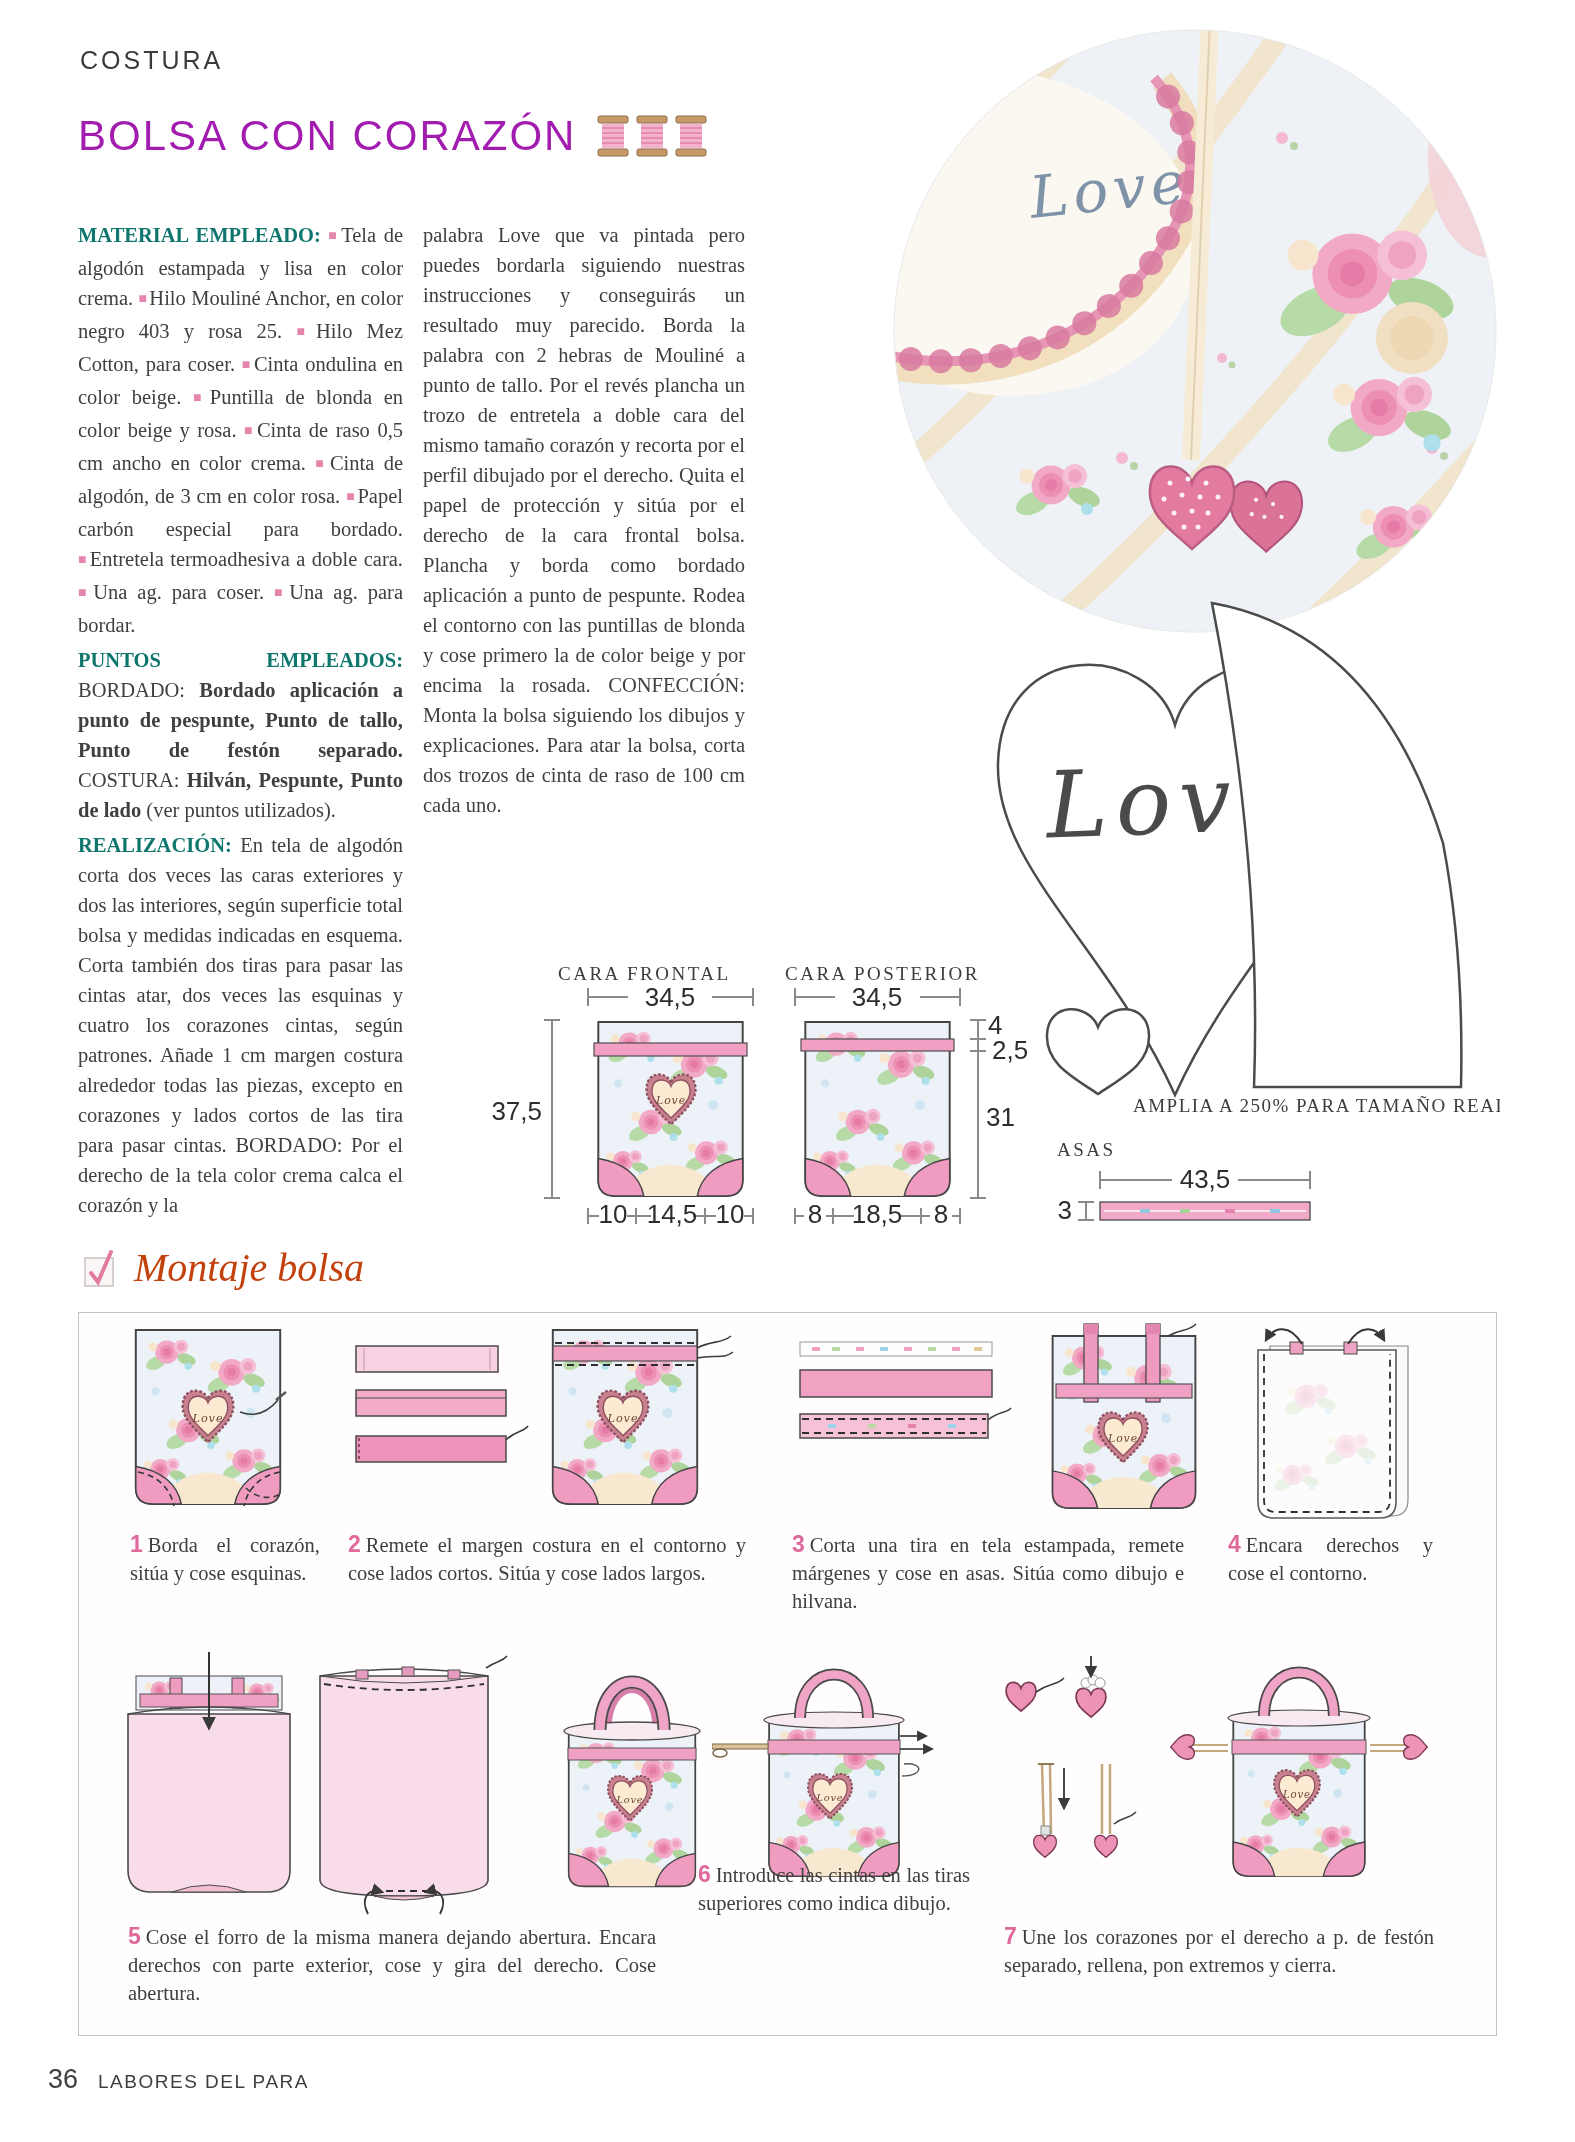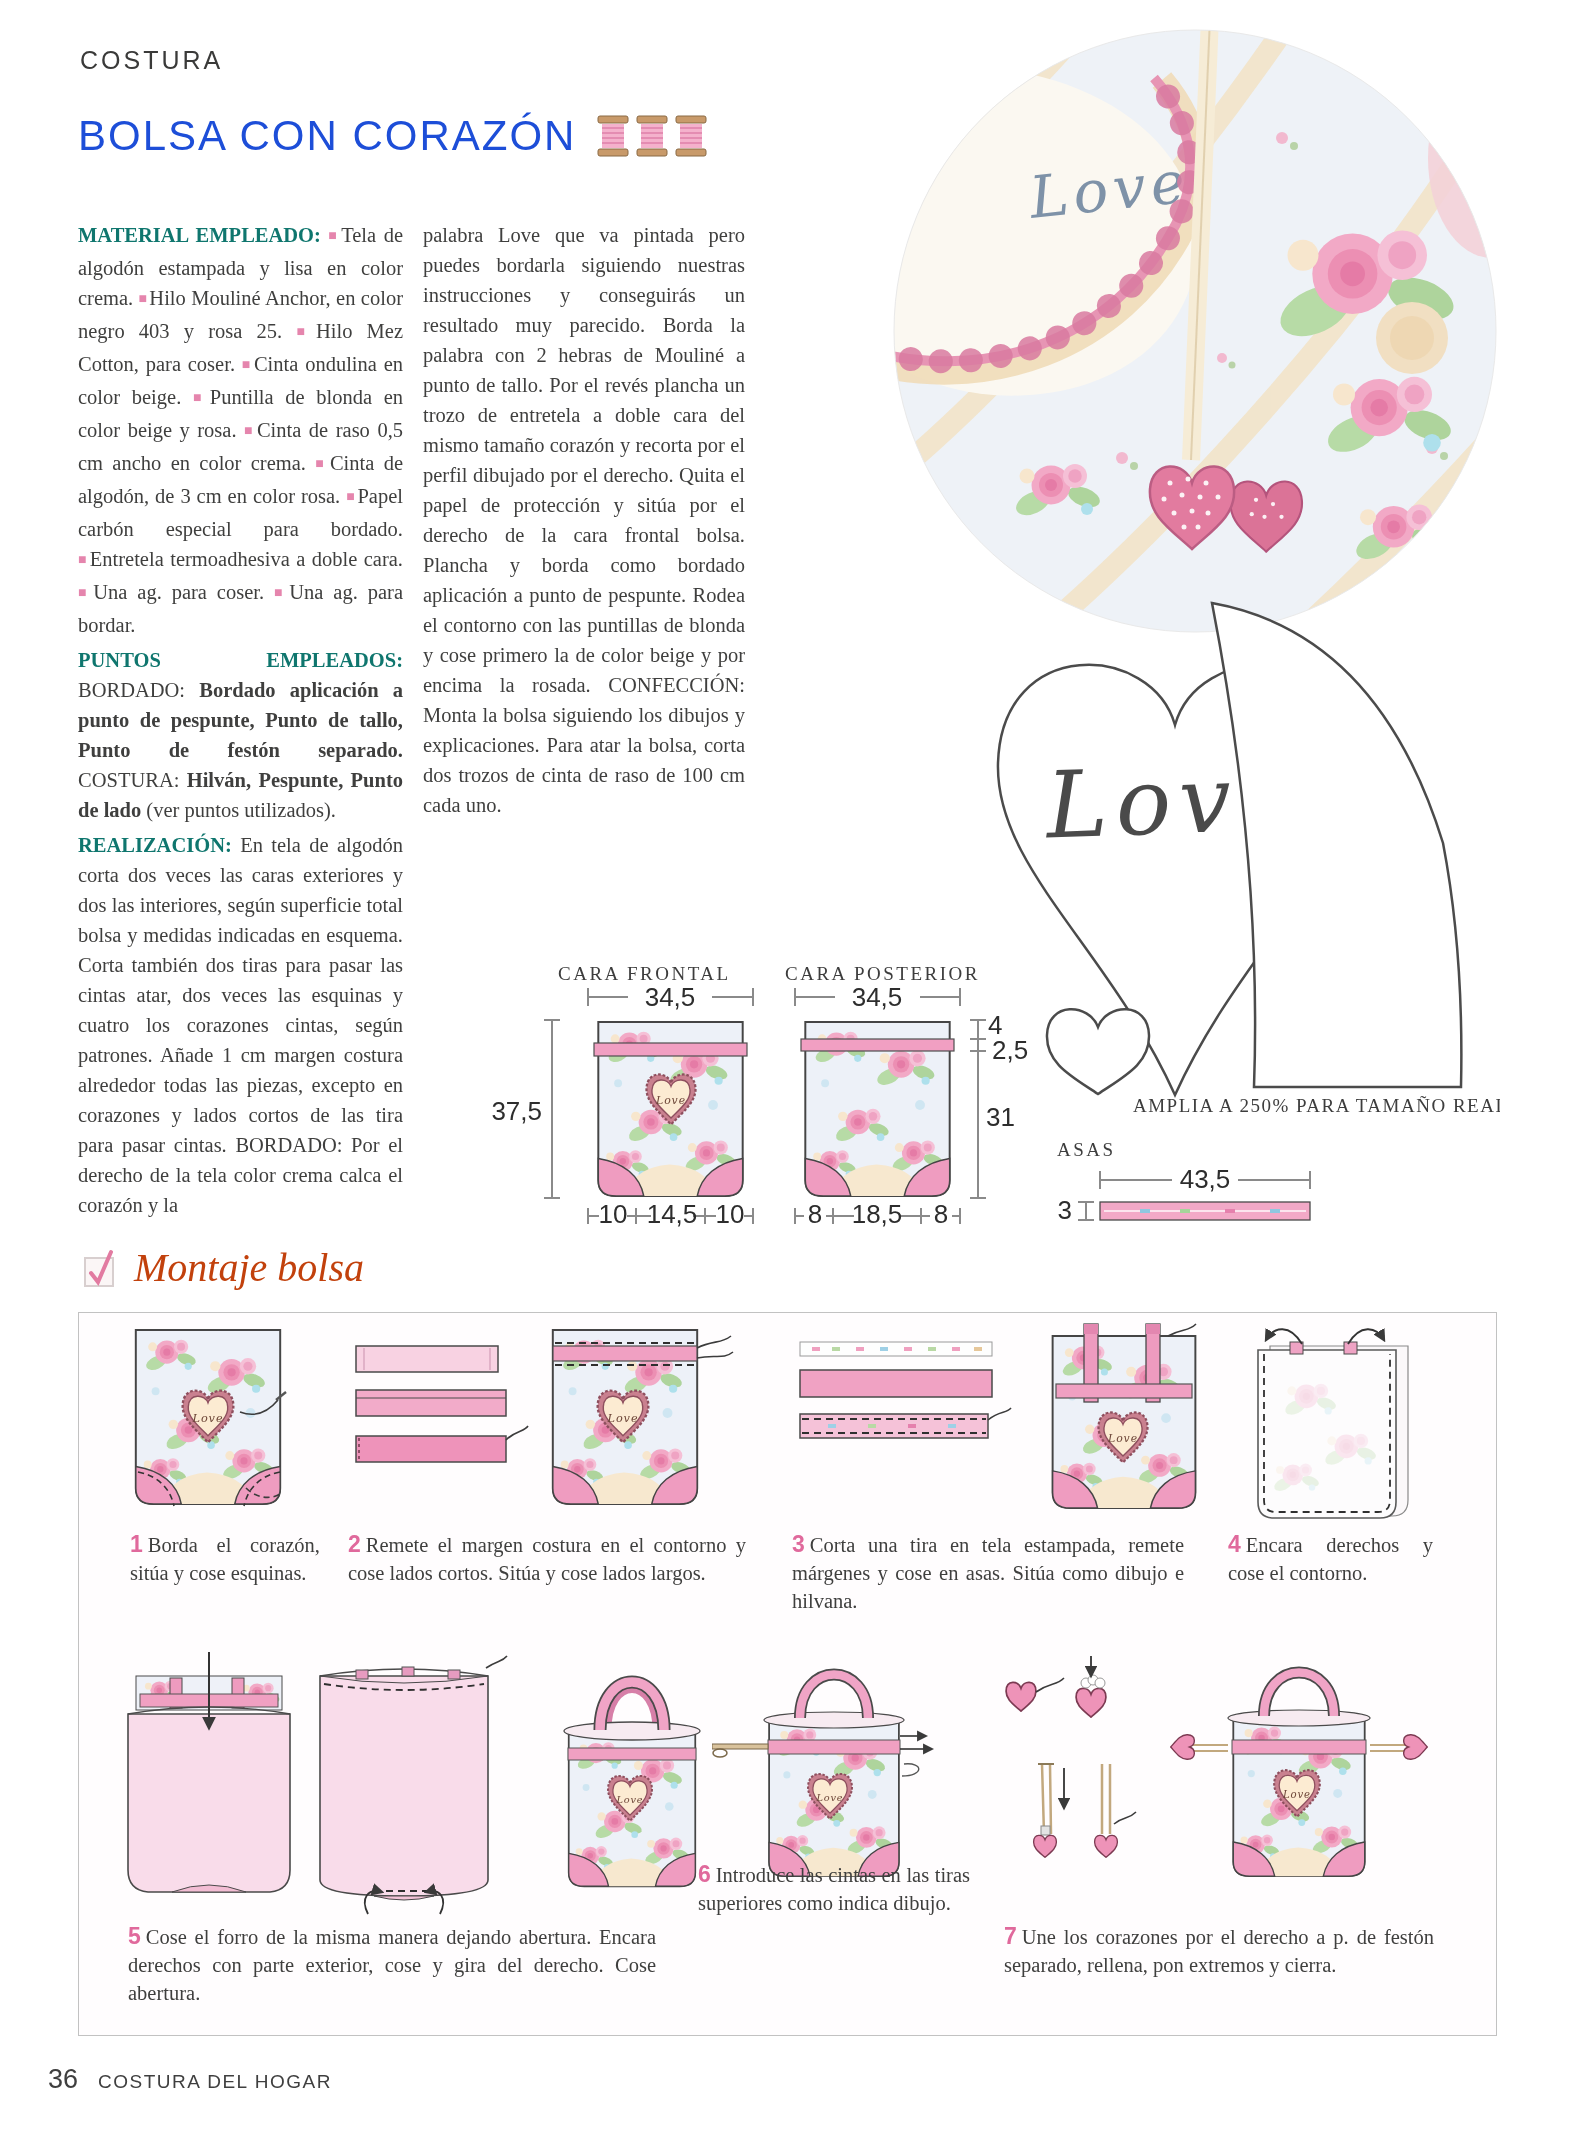--- a/index.html
+++ b/index.html
@@ -1,21 +1,21 @@
 <!DOCTYPE html>
 <html><head>
 <meta charset="utf-8">
 <style>
   html,body{margin:0;padding:0;background:#ffffff;}
   .page{position:relative;width:1575px;height:2142px;background:#fff;overflow:hidden;
         font-family:"Liberation Serif",serif;color:#3f3f3e;}
   .abs{position:absolute;}
   .kicker{font-family:"Liberation Sans",sans-serif;font-size:25px;letter-spacing:3px;color:#3a3a39;}
   .titlerow{display:flex;align-items:center;gap:20px;}
-  .title{font-family:"Liberation Sans",sans-serif;font-weight:400;font-size:42px;letter-spacing:2px;color:#1d4ed8;}
+  .title{font-family:"Liberation Sans",sans-serif;font-weight:400;font-size:42px;letter-spacing:2px;color:#a21caf;}
   .bodycol{font-size:20.5px;line-height:30px;text-align:justify;color:#3f3f3e;}
   .para{margin:0 0 5px 0;}
   .lbl{color:#0f766e;font-weight:700;}
   .sq{color:#e585ad;font-size:14px;position:relative;top:-2px;margin-right:2px;}
   .b{font-weight:700;}
   .montaje-head{display:flex;align-items:center;gap:14px;}
   .montaje-title{font-style:italic;font-size:40px;color:#c2410c;}
   .stepbox{border:1px solid #c2c2c2;background:#fffdfe;}
   .caption{font-size:20.5px;line-height:28px;text-align:justify;color:#3f3f3e;}
   .caption .n{color:#e0699c;font-weight:700;font-family:"Liberation Sans",sans-serif;font-size:23px;padding-right:5px;}
@@ -482,16 +482,16 @@
   </div>
   <div class="abs caption" style="left:698px;top:1860px;width:272px">
     <span class="n">6</span><span>Introduce las cintas en las tiras superiores como indica dibujo.</span>
   </div>
   <div class="abs caption" style="left:1004px;top:1922px;width:430px">
     <span class="n">7</span><span>Une los corazones por el derecho a p. de festón separado, rellena, pon extremos y cierra.</span>
   </div>
 
   <div class="abs footer" style="left:48px;top:2064px">
     <span class="pgnum">36</span>
-    <span class="mag">COSTURA DEL HOGAR</span>
+    <span class="mag">LABORES DEL PARA</span>
   </div>
 
 </div>
 
 </body></html>

